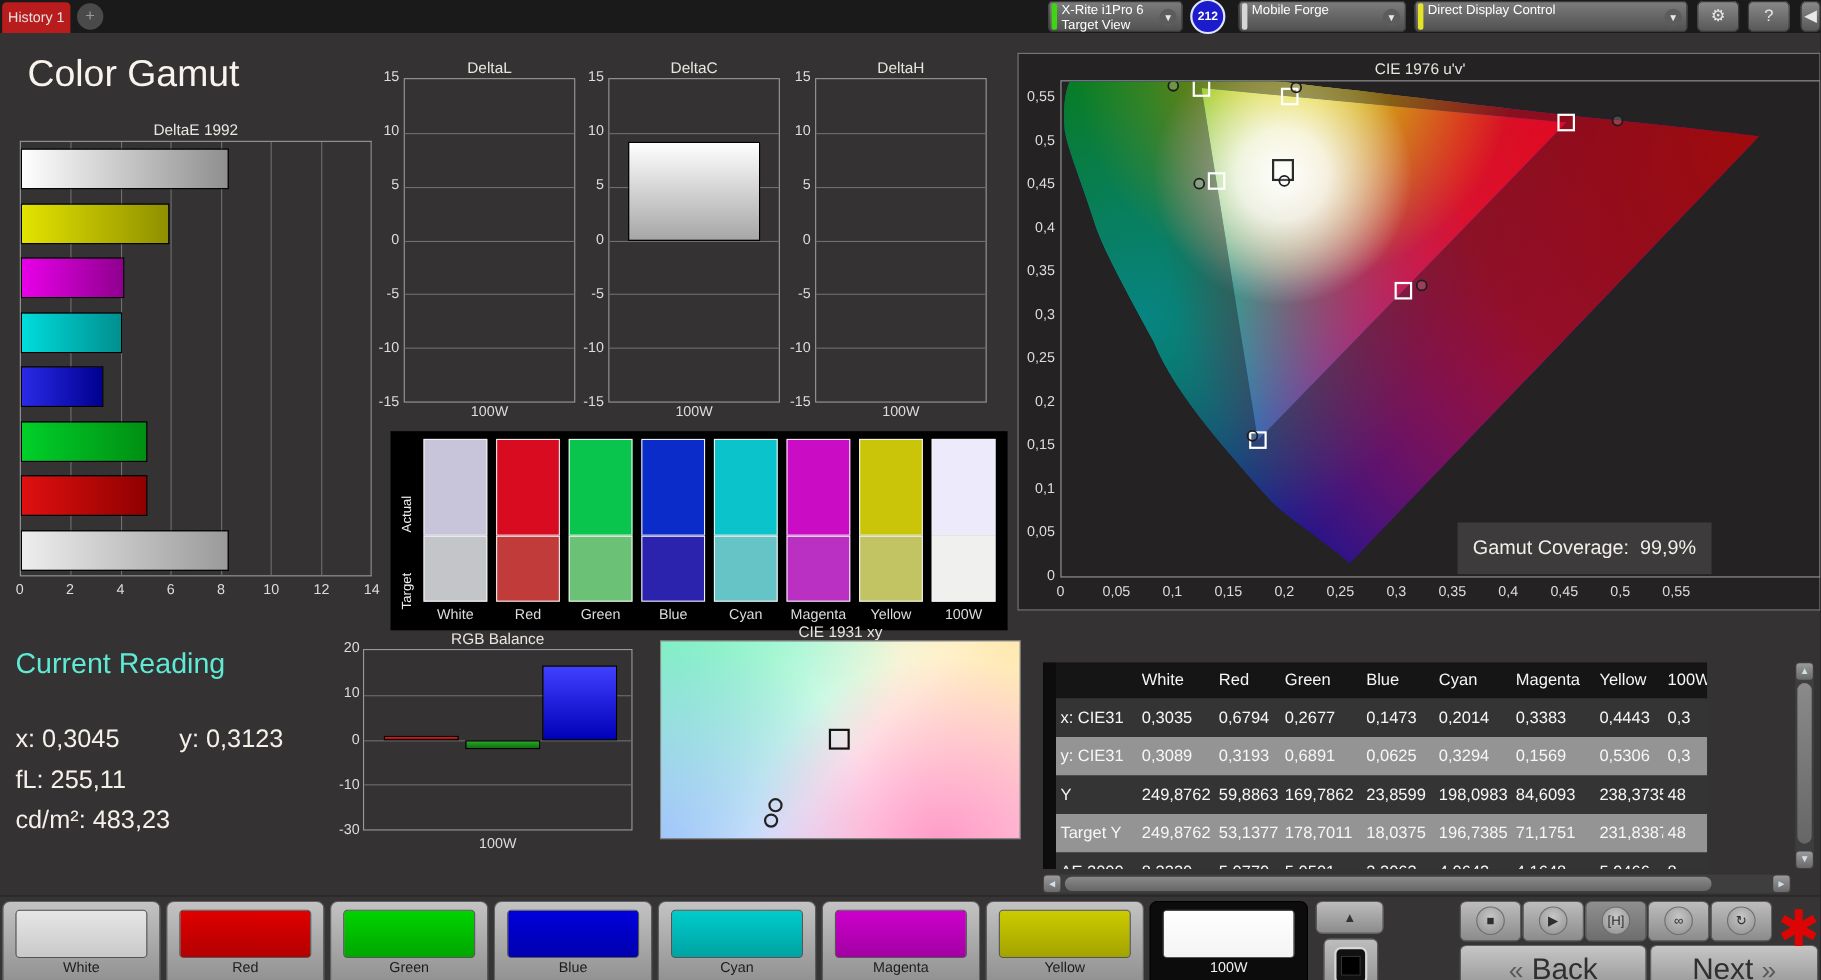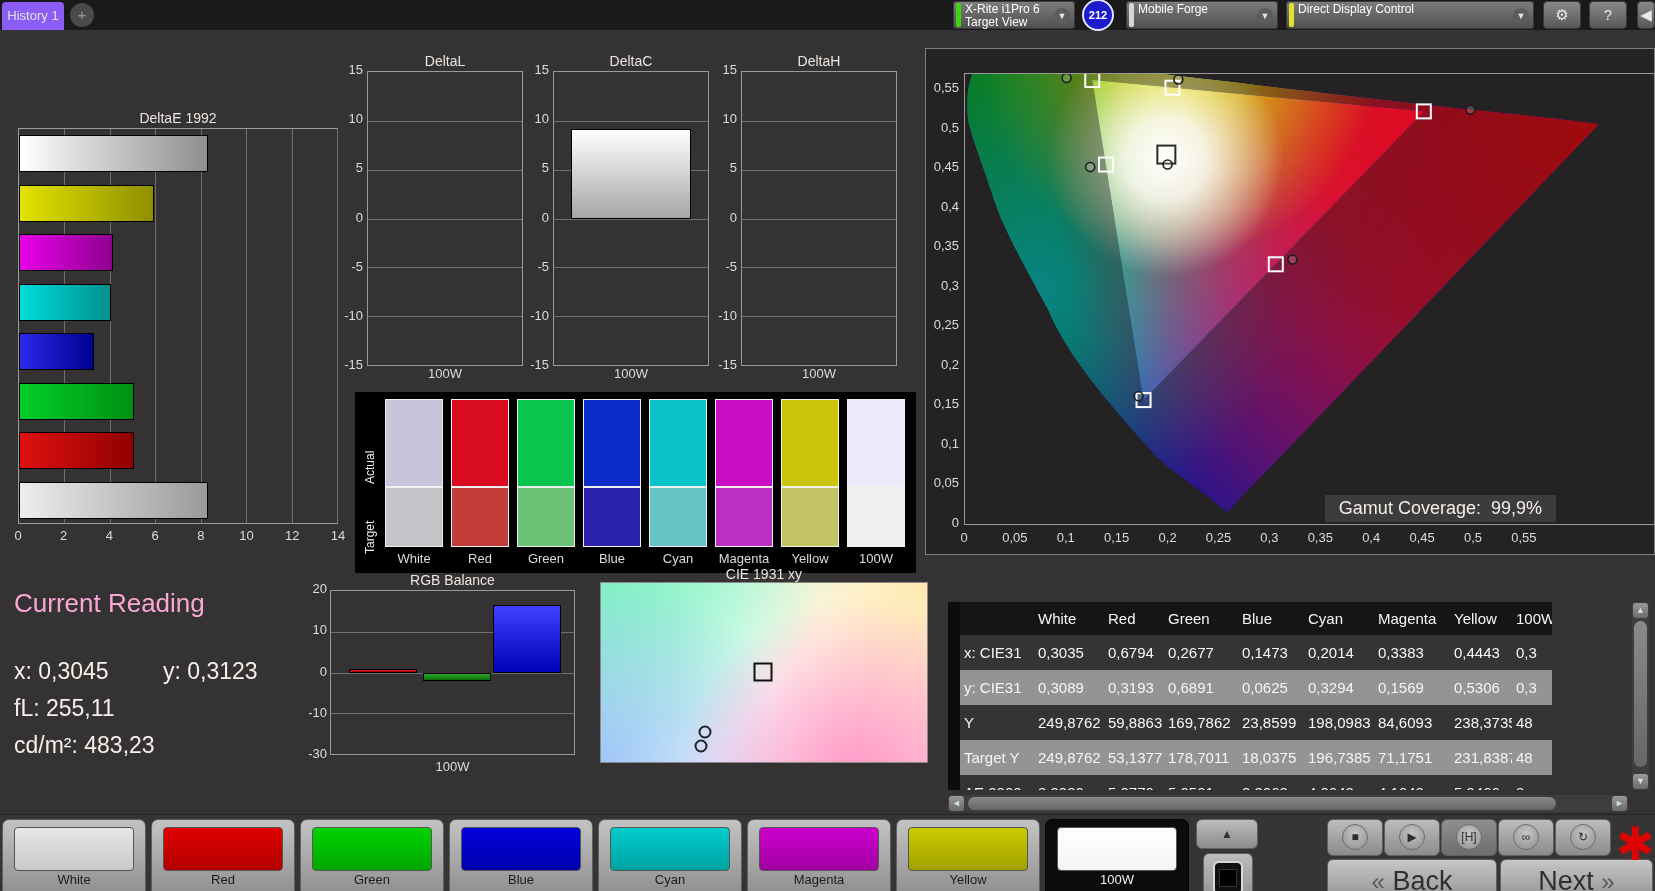--- a/index.html
+++ b/index.html
@@ -1,20 +1,20 @@
 <!DOCTYPE html>
 <html><head>
 <meta charset="utf-8">
 <style>
   html,body{margin:0;padding:0;background:#222;}
   #app{position:relative;width:1655px;height:891px;overflow:hidden;background:#353233;
        font-family:"Liberation Sans",sans-serif;color:#efece6;}
   
   .topbar{position:absolute;left:0;top:0;width:1655px;height:30px;background:#1a1a1a;}
-  .tab{position:absolute;left:2px;top:2px;width:62px;height:28px;background:#8b5cf6;
+  .tab{position:absolute;left:2px;top:2px;width:62px;height:28px;background:#b91c1c;
        border-radius:4px 4px 0 0;color:#e2e2e2;font-size:13px;line-height:28px;text-align:center;}
   .addtab{position:absolute;left:70px;top:3px;width:24px;height:24px;border-radius:12px;
        background:#4a4a4a;color:#9b9b9b;font-size:15px;line-height:23px;text-align:center;}
   .dd{position:absolute;top:1px;height:28px;border-radius:4px;background:linear-gradient(#7d7d7d,#4f4f4f);
       box-shadow:inset 0 0 0 1px #3a3a3a;}
   .dd .stripe{position:absolute;left:3px;top:2px;bottom:2px;width:5px;border-radius:2px;}
   .dd .t1{position:absolute;left:12px;top:1px;font-size:12px;color:#fff;white-space:nowrap;}
   .dd .t2{position:absolute;left:12px;top:14px;font-size:12px;color:#fff;white-space:nowrap;}
   .dd .arr{position:absolute;right:5px;top:7px;width:16px;height:16px;border-radius:8px;
       background:#5c5c5c;color:#e8e8e8;font-size:9px;line-height:16px;text-align:center;}
@@ -31,24 +31,24 @@
   .ticklbl{position:absolute;font-size:13px;color:#dcdcdc;}
   .grid-v{position:absolute;top:0;bottom:0;width:1px;background:#6f6f6f;}
   .grid-h{position:absolute;left:0;right:0;height:1px;background:#6f6f6f;}
   
   .swpanel{position:absolute;left:355px;top:392px;width:561px;height:181px;background:#000;}
   .swrot{position:absolute;left:-2px;width:30px;font-size:12px;color:#efefef;
       transform:rotate(-90deg);transform-origin:center;white-space:nowrap;text-align:center;}
   
   .ciepanel{position:absolute;left:925px;top:48px;width:730px;height:507px;background:#242223;
       border:1px solid #7e7e7e;box-sizing:border-box;}
-  .gamutbox{position:absolute;right:98px;bottom:32px;background:#3d3b3c;padding:3px 14px;
+  .gamutbox{position:absolute;right:98px;bottom:32px;background:#3d3b3c;padding:13px 14px;
       font-size:18px;color:#f2efe9;white-space:nowrap;}
   
-  .cr-title{position:absolute;left:14px;top:588px;font-size:26px;color:#f9a8d4;}
+  .cr-title{position:absolute;left:14px;top:588px;font-size:26px;color:#5eead4;}
   .cr-line{position:absolute;font-size:23px;color:#f5f1ea;}
   
   .cie31{position:absolute;left:600px;top:582px;width:328px;height:181px;border:1px solid #8a8a8a;
      box-sizing:border-box;
      background:
        radial-gradient(circle at 78% 105%, rgba(255,150,195,.95), rgba(255,150,195,0) 55%),
        radial-gradient(circle at -5% 110%, rgba(150,185,255,.9), rgba(150,185,255,0) 55%),
        radial-gradient(circle at -5% -10%, rgba(120,245,190,.95), rgba(120,245,190,0) 60%),
        radial-gradient(circle at 105% -10%, rgba(255,230,160,.95), rgba(255,230,160,0) 55%),
        linear-gradient(135deg,#a8f2d2,#ffffff 55%,#ffd4e8);}
@@ -120,20 +120,21 @@
       <span>⚙</span>
     </div>
     <div class="tbtn" style="left:1589px;">
       <span>?</span>
     </div>
     <div class="tbtn" style="left:1637px;width:18px;">
       <span>◀</span>
     </div>
   </div>
 
+  <div class="h-main">Color Gamut</div>
 
   <div class="chart-title" style="left:18px;top:110px;width:320px;">DeltaE 1992</div>
   <div class="plot" style="left:18px;top:128px;width:320px;height:396px;" id="de-plot">
       <div class="grid-v" style="left: 14.2857%;"></div>
       <div class="grid-v" style="left: 28.5714%;"></div>
       <div class="grid-v" style="left: 42.8571%;"></div>
       <div class="grid-v" style="left: 57.1429%;"></div>
       <div class="grid-v" style="left: 71.4286%;"></div>
       <div class="grid-v" style="left: 85.7143%;"></div>
       <div class="grid-v" style="left: 100%;"></div>
@@ -234,20 +235,21 @@
         <div style="position: absolute; left: 396px; width: 58px; border: 1px solid rgb(240, 240, 240); box-sizing: border-box; top: 0px; height: 88px; background: rgb(203, 197, 10);"></div>
         <div style="position: absolute; left: 396px; width: 58px; border: 1px solid rgb(240, 240, 240); box-sizing: border-box; top: 88px; height: 60px; background: rgb(194, 195, 99);"></div>
         <div class="ticklbl" style="position: absolute; left: 392px; top: 152px; width: 66px; text-align: center;">Yellow</div>
         <div style="position: absolute; left: 462px; width: 58px; border: 1px solid rgb(240, 240, 240); box-sizing: border-box; top: 0px; height: 88px; background: rgb(237, 234, 252);"></div>
         <div style="position: absolute; left: 462px; width: 58px; border: 1px solid rgb(240, 240, 240); box-sizing: border-box; top: 88px; height: 60px; background: rgb(240, 240, 238);"></div>
         <div class="ticklbl" style="position: absolute; left: 458px; top: 152px; width: 66px; text-align: center;">100W</div>
       </div>
   </div>
 
   <div class="ciepanel">
+    <div class="chart-title" style="left:38px;top:5px;width:654px;">CIE 1976 u'v'</div>
     <div class="plot" style="left:38px;top:24px;width:691px;height:452px;overflow:hidden;background:#242223;">
       <svg id="cie-svg" width="692" height="451" viewBox="0 0 692 451">
         <defs>
           <clipPath id="horse">
               <path id="hpath" d="M262,438 C235,415 206,397 191,382 C158,345 103,285 84,237 C62,196 37,152 29,125 C17,88 6,62 3,45 C1,24 3,-4 16,-9 C38,-15 62,-14 80,-13 C106,-11 128,-8 156,-5 C192,-1 225,4 267,8 C315,14 368,20 410,25 C452,30 498,35 529,38 C568,42 612,47 634,50 Z"></path>
             </clipPath>
           <clipPath id="triclip">
               <polygon id="tripoly" points="458.8126,37.3861 127.25,6.0625 178.5572,326.1011"></polygon>
             </clipPath>
           <radialGradient id="gGreen" gradientUnits="userSpaceOnUse" cx="40" cy="-5" r="430">

